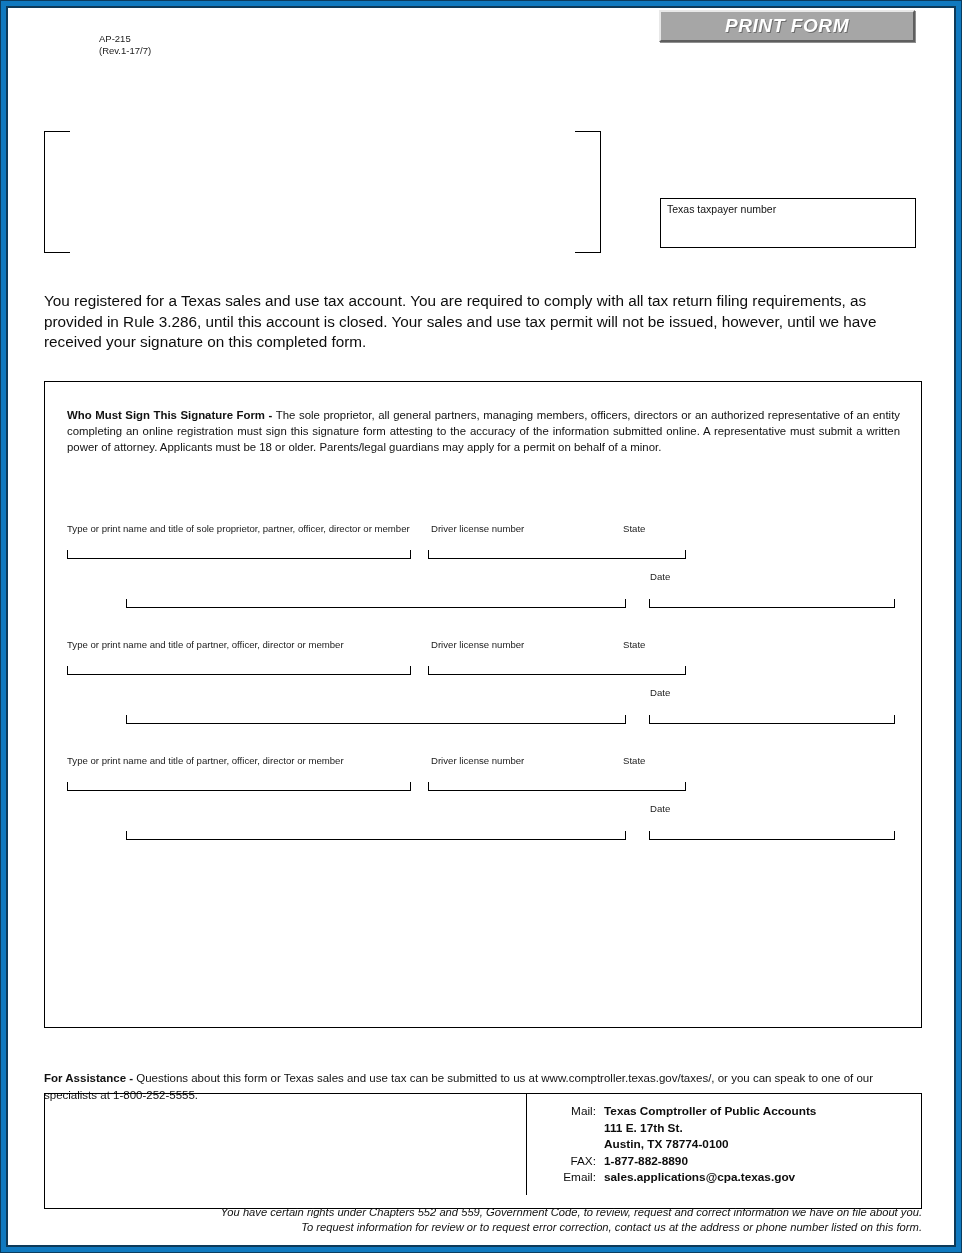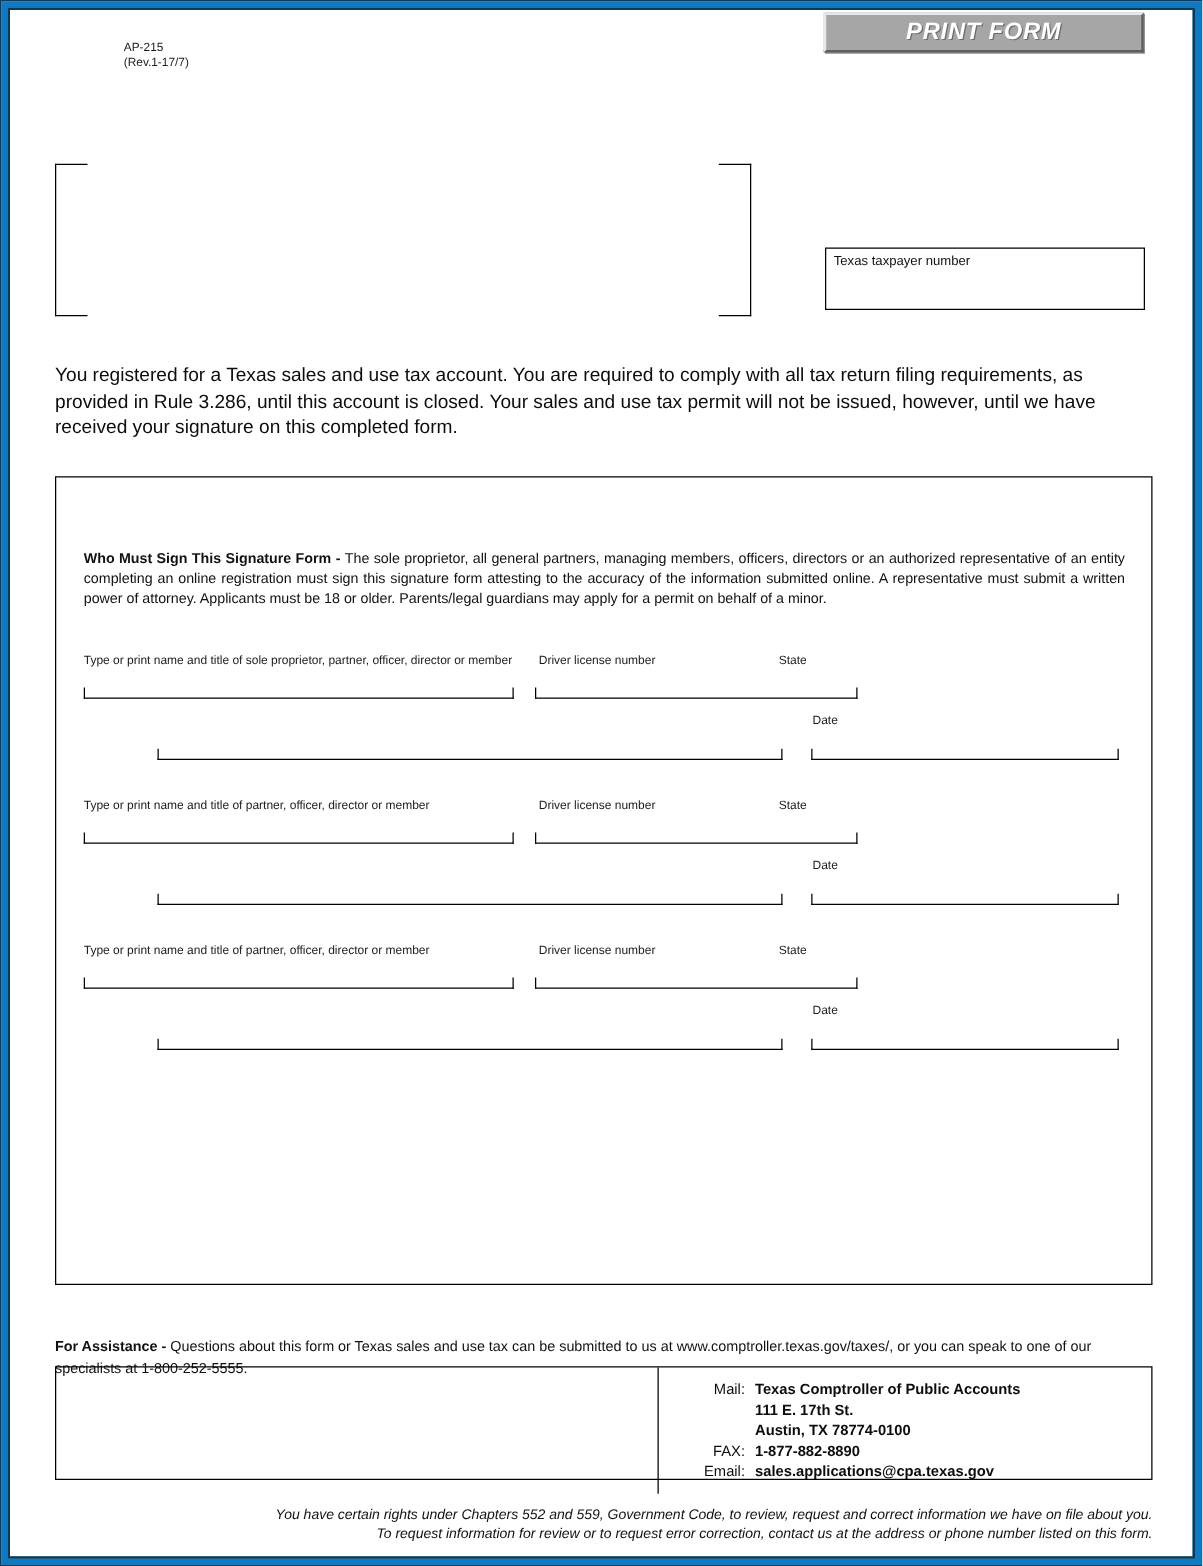--- a/index.html
+++ b/index.html
@@ -8,21 +8,21 @@
     background: #ffffff;
   }
   body {
     font-family: "Liberation Sans", sans-serif;
     -webkit-font-smoothing: antialiased;
   }
   #page {
     position: relative;
     width: 962px;
     height: 1253px;
-    background: #7dd3fc;
+    background: #eab308;
     overflow: hidden;
     box-sizing: border-box;
   }
 
   
   .frame-outer {
     position: absolute;
     left: 0; top: 0;
     width: 962px; height: 1253px;
     box-sizing: border-box;
@@ -164,21 +164,20 @@
   }
 
   .who-para {
     position: absolute;
     left: 22px; top: 25px;
     width: 833px;
     font-size: 11.4px;
     line-height: 16.2px;
     color: #111;
     text-align: justify;
-    margin-top: 32px;
   }
   .who-para b { font-weight: bold; }
 
   .declare {
     position: absolute;
     left: 22px; top: 104px;
     width: 833px;
     font-size: 11.4px;
     line-height: 16px;
     color: #111;
@@ -224,21 +223,21 @@
     font-size: 11.5px;
     line-height: 16.5px;
     color: #111;
   }
   .assist b { font-weight: bold; }
 
   
   .contact-box {
     position: absolute;
     left: 44px; top: 1093px;
-    width: 878px; height: 91px;
+    width: 878px; height: 116px;
     border: 1px solid #000;
     box-sizing: border-box;
   }
   .contact-box .divider {
     position: absolute;
     left: 481px; top: 0;
     width: 1px; height: 101px;
     background: #000;
   }
   .contact-rows {

